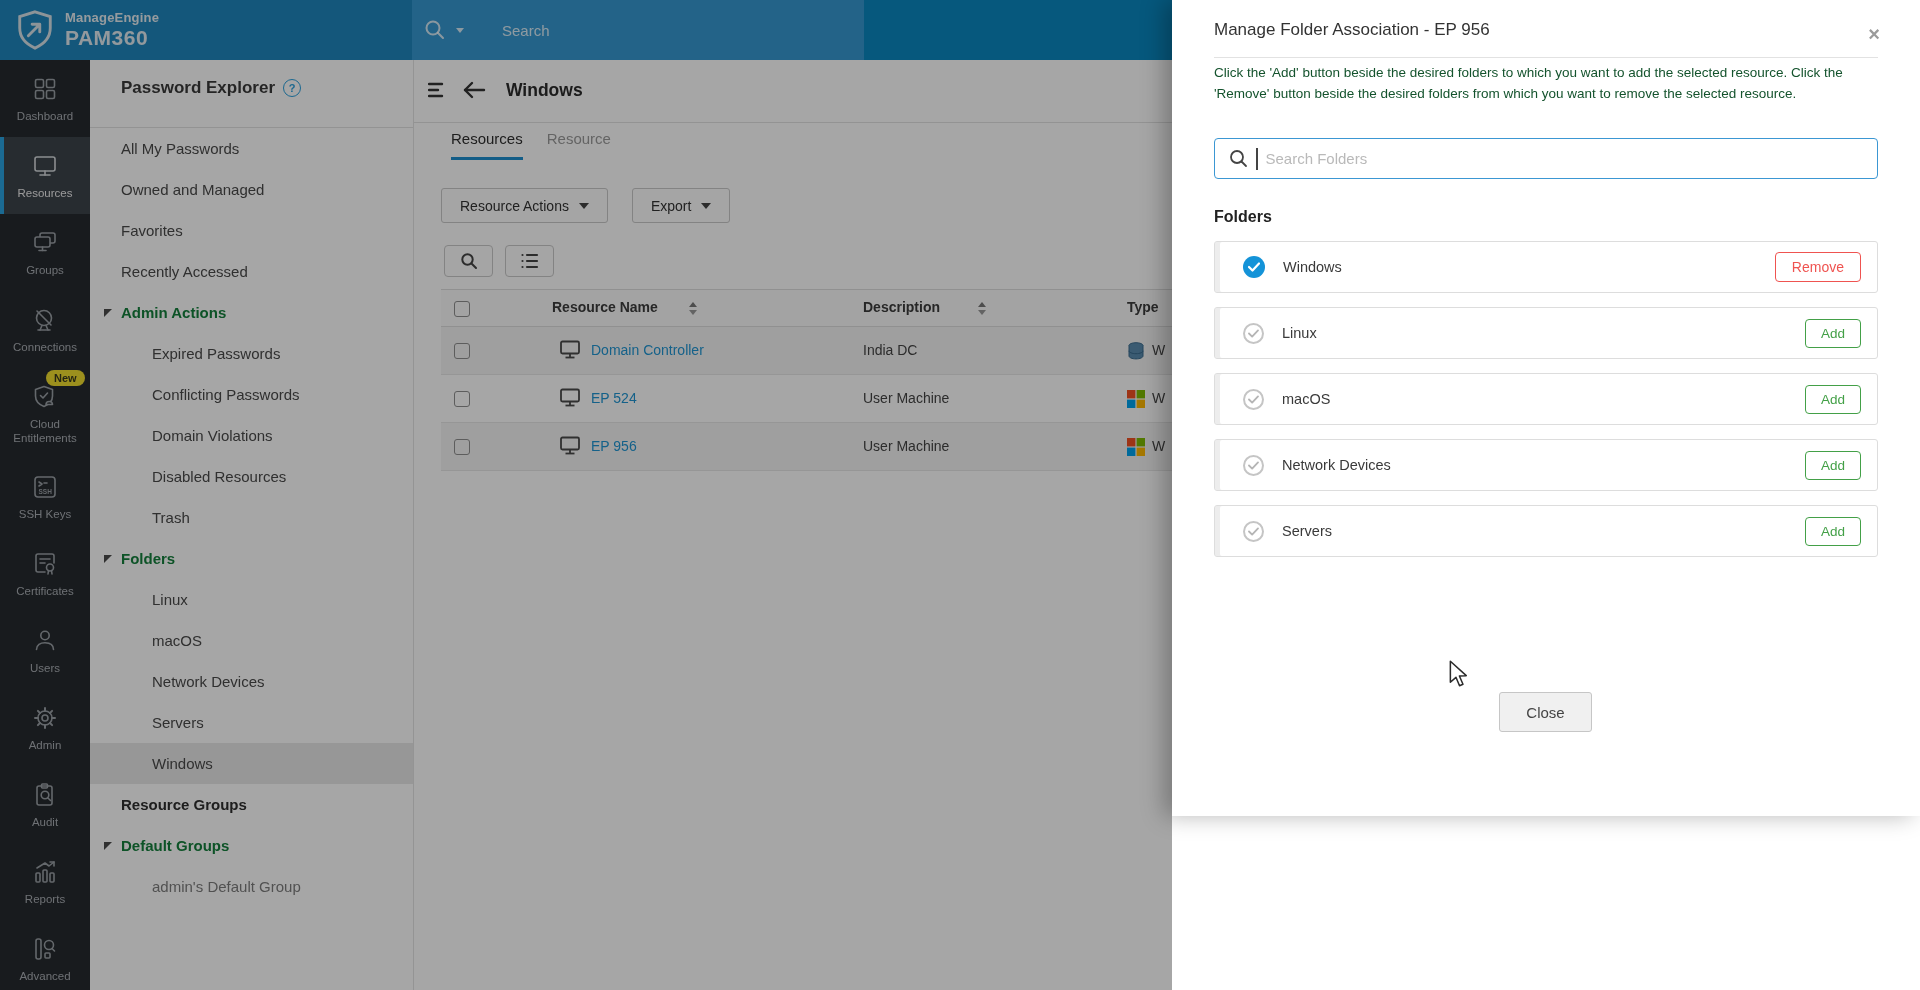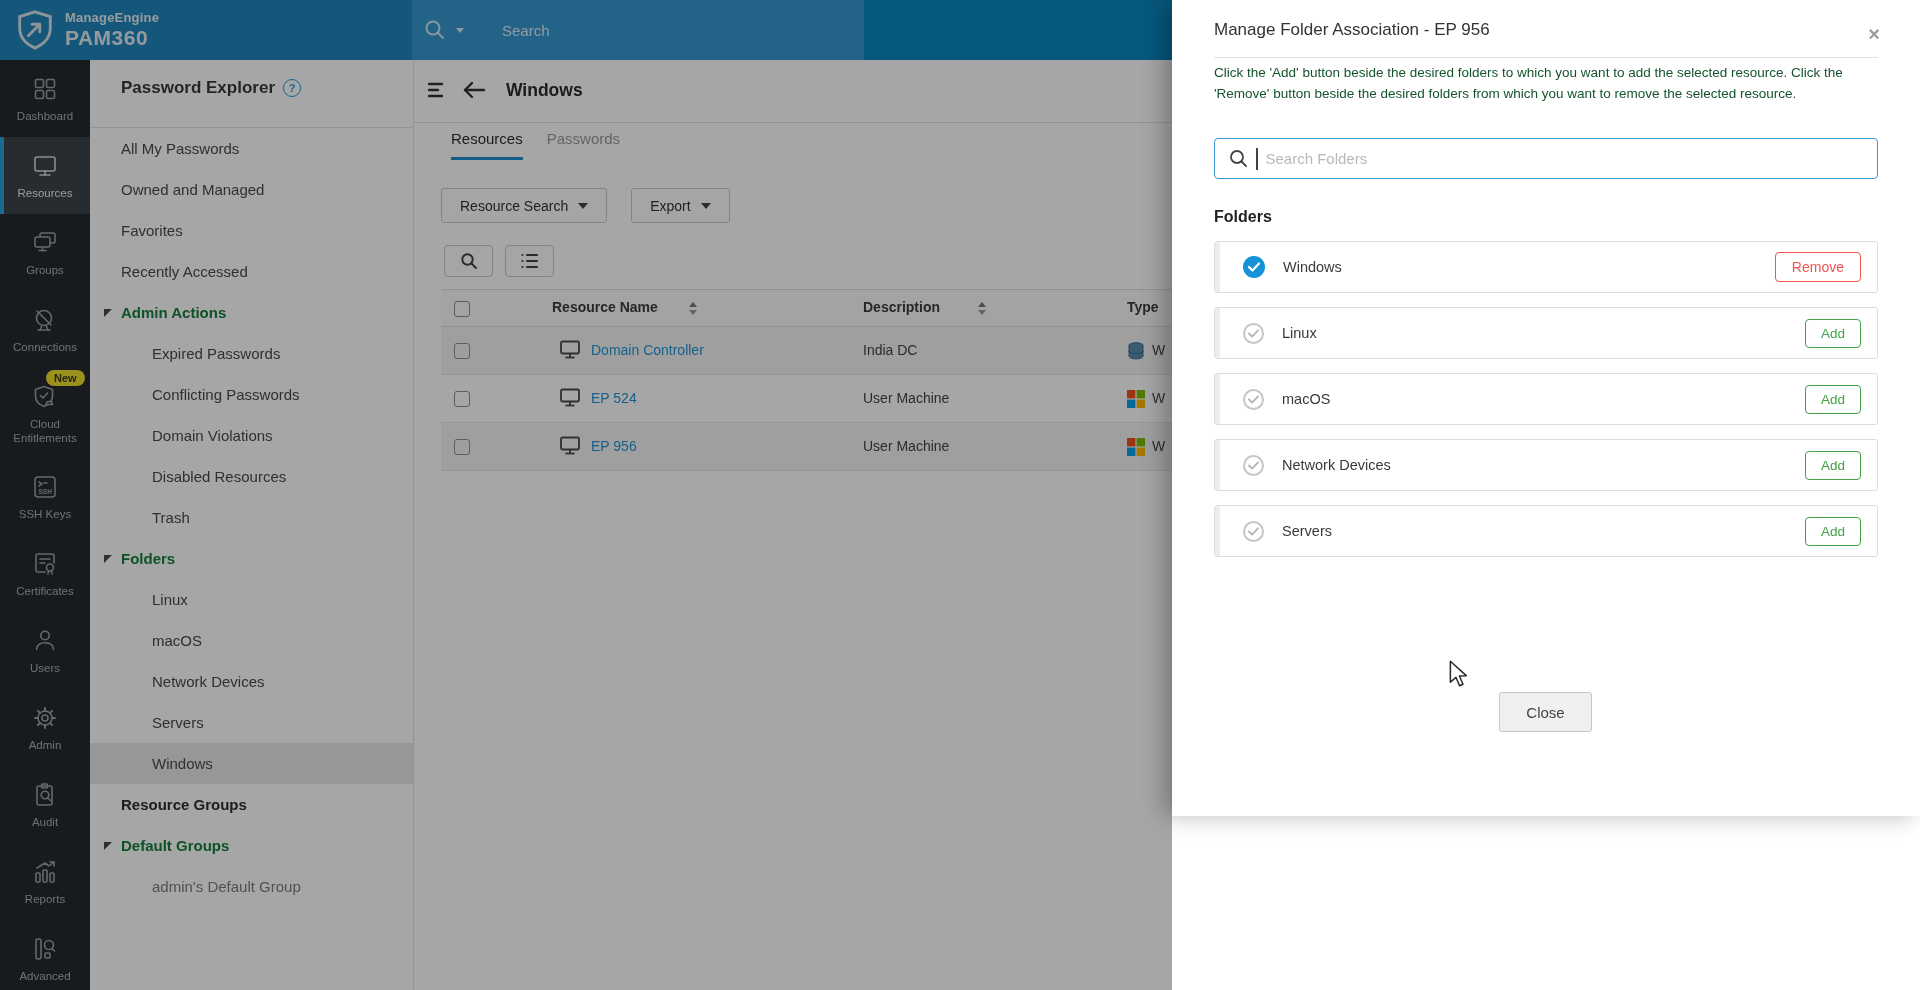--- a/index.html
+++ b/index.html
@@ -300,26 +300,26 @@
         <line x1="22" y1="9" x2="3" y2="9"></line>
           <path d="M10 2 L3 9 L10 16"></path>
       </g>
     </svg>
     <span class="c-title">Windows</span>
   </div>
   <div class="c-divider"></div>
 
   <div class="tabs">
     <div class="tab active">Resources</div>
-    <div class="tab">Passwords</div>
+    <div class="tab">Resource</div>
   </div>
 
   <div class="btn-row">
     <div class="dd-btn">
-      <span>Resource Search</span>
+      <span>Resource Actions</span>
       <span class="caret"></span>
     </div>
     <div class="dd-btn">
       <span>Export</span>
       <span class="caret"></span>
     </div>
   </div>
 
   <div class="icon-btn-row">
     <div class="icon-btn">

